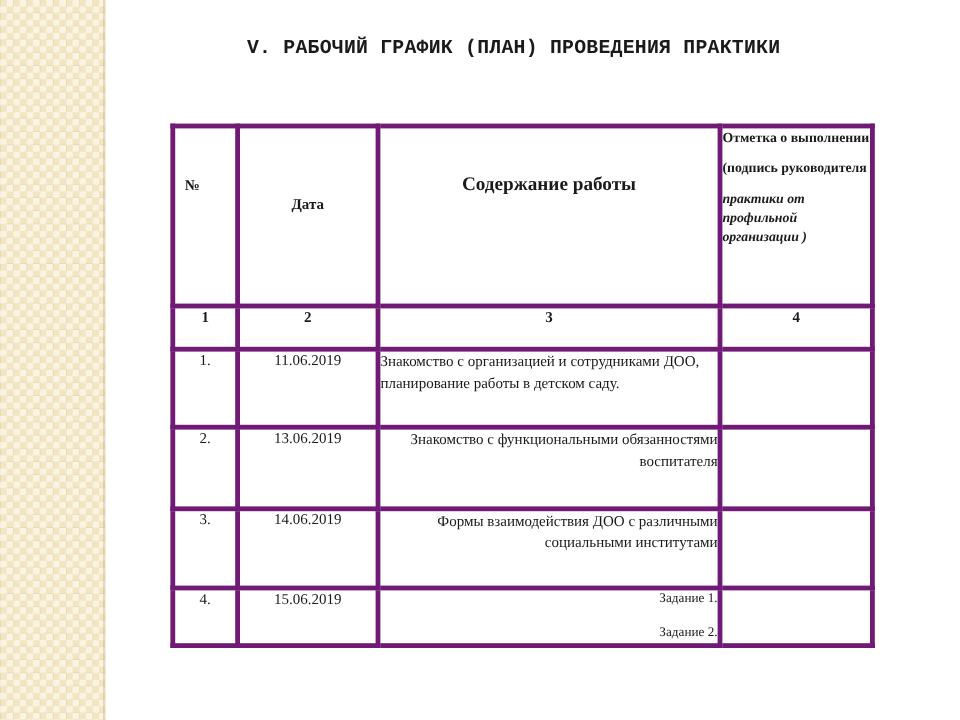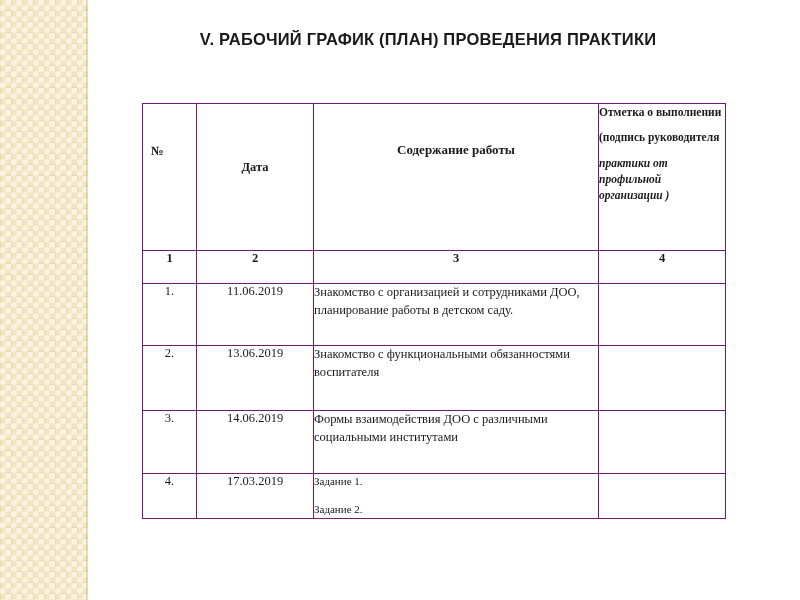--- a/index.html
+++ b/index.html
@@ -49,40 +49,40 @@
     height: 600px;
     background: #ffffff;
   }
 
   #page-title {
     position: absolute;
     left: 0;
     top: 30px;
     width: 680px;
     text-align: center;
-    font-family: Liberation Sans, sans-serif;
+    font-family: Liberation Mono, monospace;
     font-weight: bold;
     font-size: 16.5px;
     letter-spacing: 0.2px;
     color: #1a1a1a;
     white-space: nowrap;
   }
 
   
   #plan-table {
     position: absolute;
     left: 54px;     
     top: 103px;
     width: 583px;   
     border-collapse: collapse;
     table-layout: fixed;
     color: #1a1a1a;
   }
   #plan-table td {
-    border: 1px solid #701a75;
+    border: 4px solid #701a75;
     padding: 0;
     vertical-align: top;
   }
   .col-num   { width: 54px; }
   .col-date  { width: 117px; }
   .col-body  { width: 285px; }
   .col-mark  { width: 127px; }
 
   
   .hdr-row td { height: 146px; position: relative; }
@@ -97,21 +97,21 @@
     left: 0; right: 0; top: 56px;
     text-align: center;
     font-weight: bold;
     font-size: 12.5px;
   }
   .hdr-body {
     position: absolute;
     left: 0; right: 0; top: 38px;
     text-align: center;
     font-weight: bold;
-    font-size: 13px;
+    font-size: 16px;
   }
   .hdr-mark {
     padding: 6px 6px 0 7px;
     font-weight: bold;
     font-size: 11.5px;
     line-height: 1.42;
   }
   .hdr-mark p { margin: 0 0 9px 0; }
   .hdr-mark p:last-child { margin-bottom: 0; font-style: italic; }
 
@@ -128,21 +128,21 @@
   .data-row td {
     font-size: 12.5px;
     vertical-align: top;
   }
   .cell-num, .cell-date {
     text-align: center;
     padding-top: 8px;
   }
   .cell-body { padding: 8px 10px 0 10px; line-height: 1.42; margin-left: 20px; }
   .cell-body.align-left   { text-align: left; }
-  .cell-body.align-center { text-align: left; }
+  .cell-body.align-center { text-align: right; }
   .cell-body.sans         { font-family: Liberation Serif, serif; font-size: 12.5px; }
   .cell-body.small        { font-size: 11px; }
   .cell-body .line2 { margin-top: 12px; }
   .cell-mark { }
 
   .h-r1 td { height: 61px; }
   .h-r2 td { height: 64px; }
   .h-r3 td { height: 62px; }
   .h-r4 td { height: 44px; }
 </style>
@@ -204,21 +204,21 @@
 
       <tr class="data-row h-r3">
         <td class="cell-num">3.</td>
         <td class="cell-date">14.06.2019</td>
         <td class="cell-body align-center sans">Формы взаимодействия ДОО с различными социальными институтами</td>
         <td class="cell-mark"></td>
       </tr>
 
       <tr class="data-row h-r4">
         <td class="cell-num">4.</td>
-        <td class="cell-date">17.03.2019</td>
+        <td class="cell-date">15.06.2019</td>
         <td class="cell-body align-center small">
           <div>Задание 1.</div>
           <div class="line2">Задание 2.</div>
         </td>
         <td class="cell-mark"></td>
       </tr>
     </tbody>
   </table>
 
 </div>

